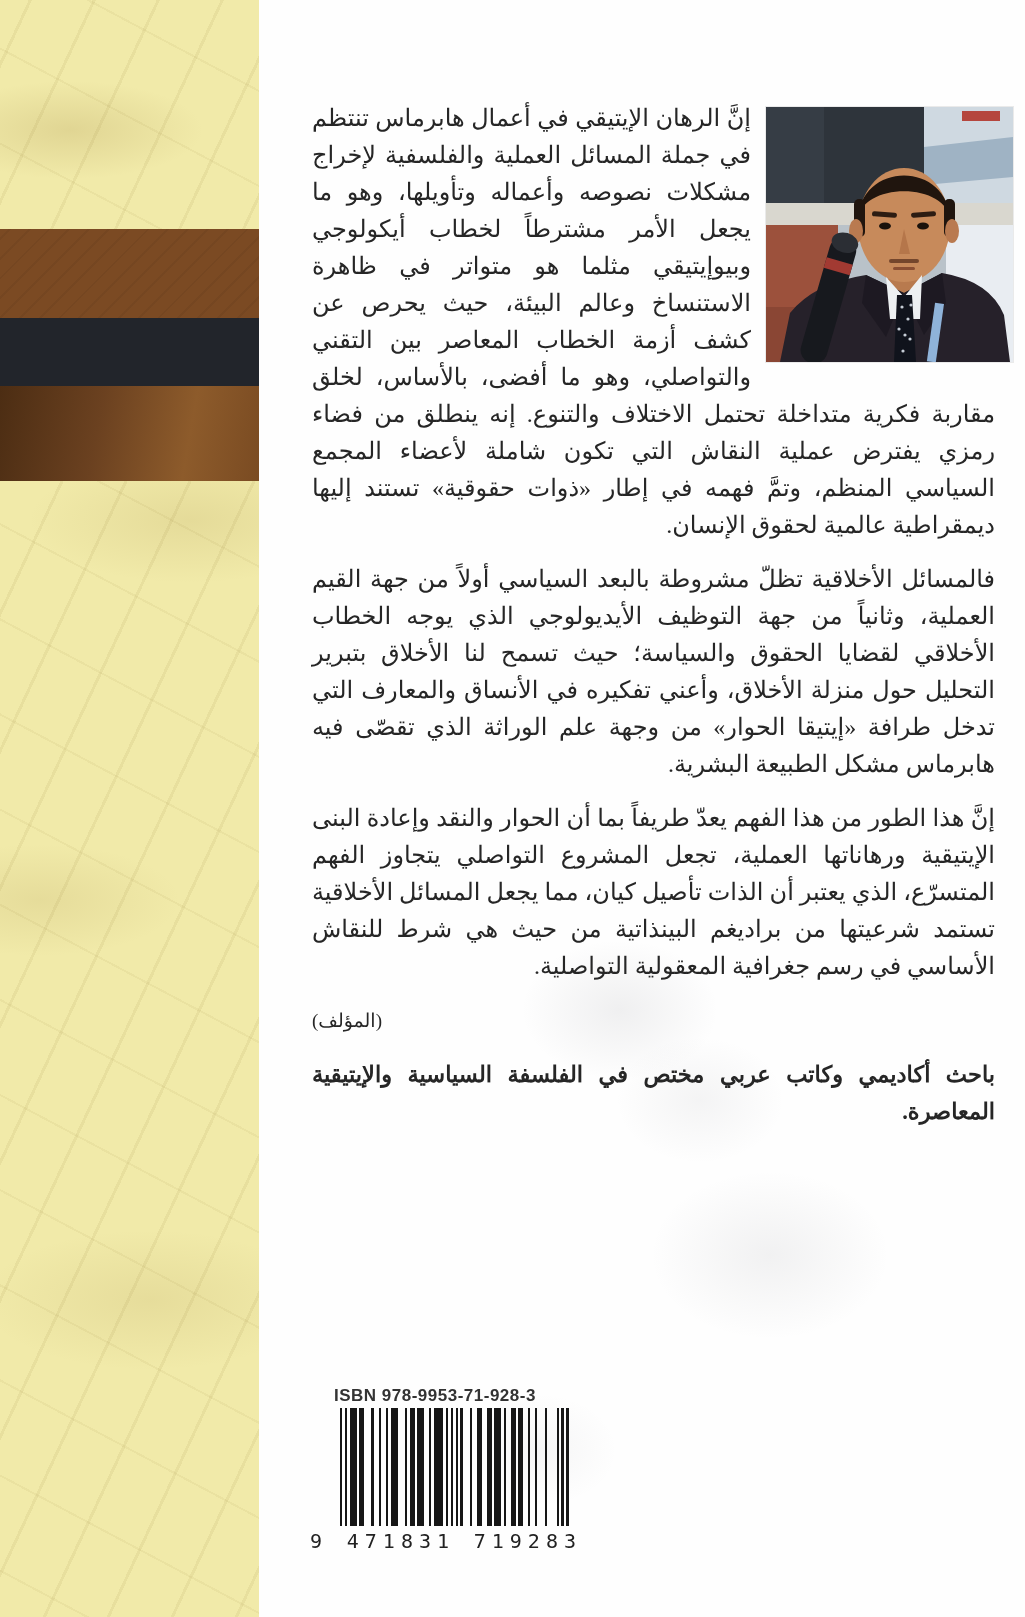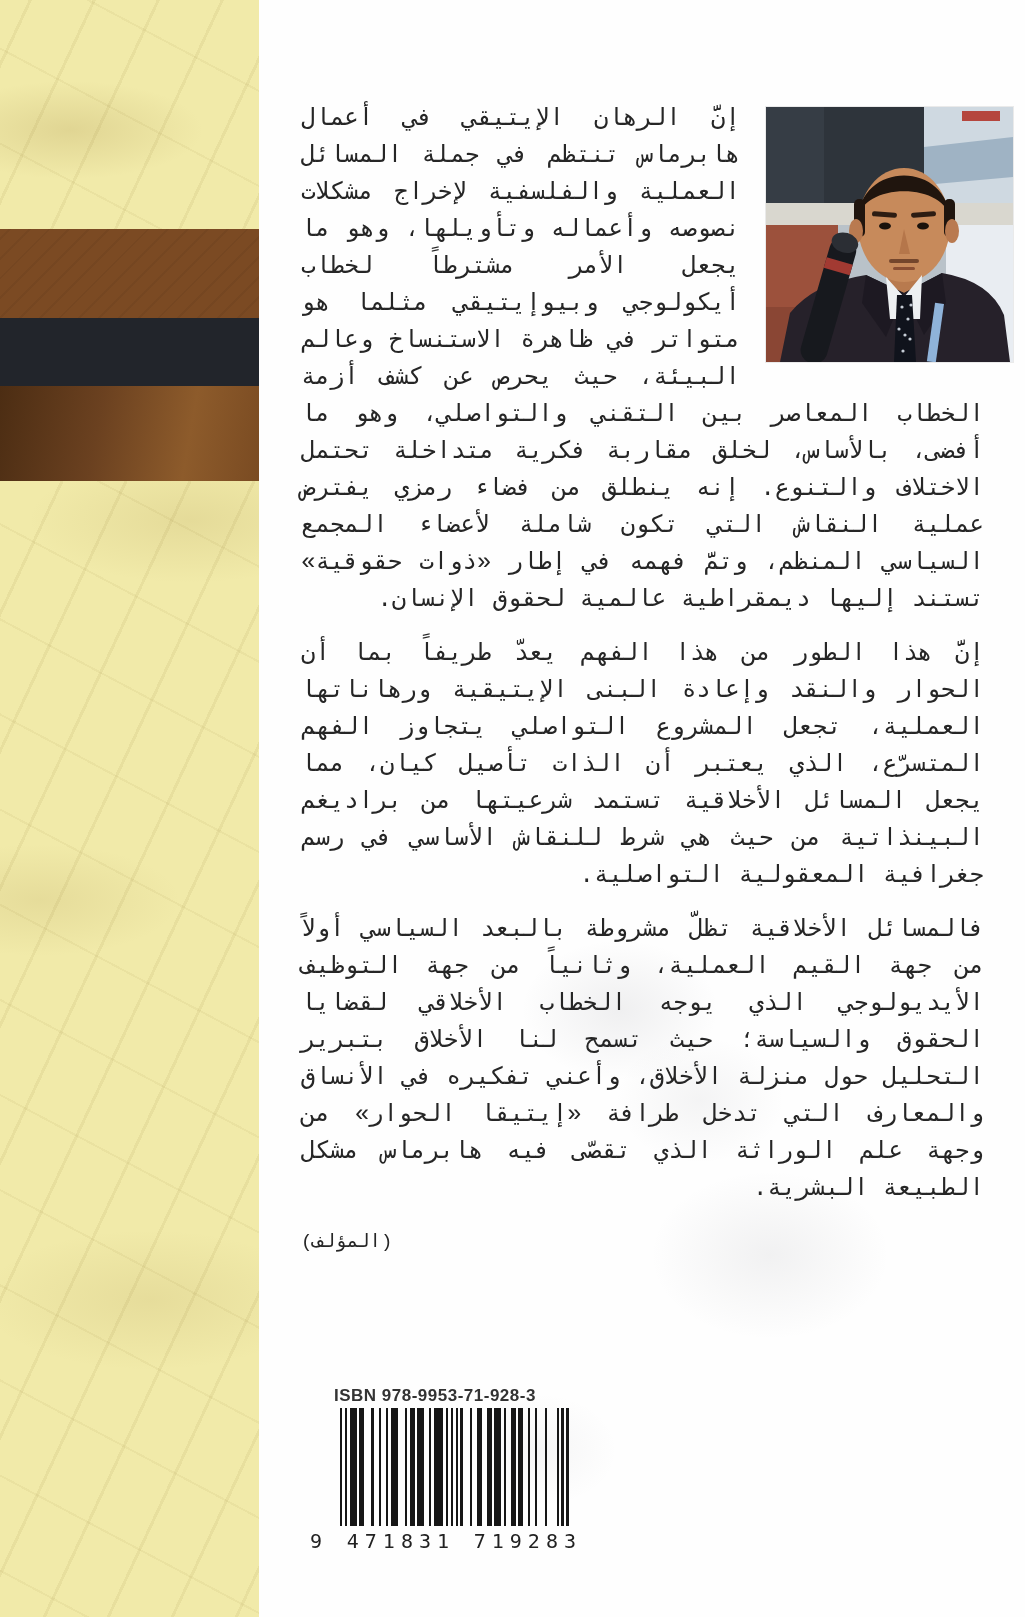--- a/index.html
+++ b/index.html
@@ -33,24 +33,24 @@
       repeating-linear-gradient(135deg, transparent 0 6px, rgba(0,0,0,.05) 6px 8px, transparent 8px 14px),
       #7b4a23;
   }
   .stripe-dark{top:318px; height:68px; background:#22252b;}
   .stripe-brown-bottom{
     top:386px; height:95px;
     background:linear-gradient(100deg,#4c2d13 0%, #6b4120 38%, #8d5b2b 72%, #7a4b22 100%);
   }
   
   .content{
-    position:absolute; left:301px; top:100px; width:683px;
+    position:absolute; left:312px; top:100px; width:683px;
     direction:rtl; text-align:justify;
     color:#262626; font-size:24px; line-height:37px;
-    font-family:Liberation Mono, monospace;
+    font-family:Liberation Serif, serif;
   }
   .content p{margin:0 0 17px 0;}
   .photo-spacer{float:right; width:228px; height:272px; margin-left:16px;}
   .author-label{text-align:left; margin:26px 0 14px 0; font-size:19px;}
   .author-name{font-weight:700; font-size:25px; margin:0 0 6px 0; text-align:right;}
   .bio{font-weight:700; font-size:22.5px; line-height:37px; margin:0 0 6px 0;}
   
   .photo{
     position:absolute; left:766px; top:107px; width:247px; height:255px;
     box-shadow:0 0 0 1px rgba(0,0,0,.08);
@@ -124,23 +124,24 @@
     <rect x="165" y="196" width="9" height="59" fill="#8fb3d9" transform="rotate(8 169 225)"></rect>
     <g transform="rotate(16 60 200)">
       <rect x="47" y="128" width="27" height="130" rx="13" fill="#17191e"></rect>
       <ellipse cx="60.5" cy="133" rx="13.5" ry="10" fill="#2b2e34"></ellipse>
       <rect x="47" y="152" width="27" height="11" fill="#a23a32"></rect>
     </g>
   </svg>
 
   <div class="content">
     <p><span class="photo-spacer"></span><span>إنَّ الرهان الإيتيقي في أعمال هابرماس تنتظم في جملة المسائل العملية والفلسفية لإخراج مشكلات نصوصه وأعماله وتأويلها، وهو ما يجعل الأمر مشترطاً لخطاب أيكولوجي وبيوإيتيقي مثلما هو متواتر في ظاهرة الاستنساخ وعالم البيئة، حيث يحرص عن كشف أزمة الخطاب المعاصر بين التقني والتواصلي، وهو ما أفضى، بالأساس، لخلق مقاربة فكرية متداخلة تحتمل الاختلاف والتنوع. إنه ينطلق من فضاء رمزي يفترض عملية النقاش التي تكون شاملة لأعضاء المجمع السياسي المنظم، وتمَّ فهمه في إطار «ذوات حقوقية» تستند إليها ديمقراطية عالمية لحقوق الإنسان.</span></p>
+    <p>فالمسائل الأخلاقية تظلّ مشروطة بالبعد السياسي أولاً من جهة القيم العملية، وثانياً من جهة التوظيف الأيديولوجي الذي يوجه الخطاب الأخلاقي لقضايا الحقوق والسياسة؛ حيث تسمح لنا الأخلاق بتبرير التحليل حول منزلة الأخلاق، وأعني تفكيره في الأنساق والمعارف التي تدخل طرافة «إيتيقا الحوار» من وجهة علم الوراثة الذي تقصّى فيه هابرماس مشكل الطبيعة البشرية.</p>
     <p>إنَّ هذا الطور من هذا الفهم يعدّ طريفاً بما أن الحوار والنقد وإعادة البنى الإيتيقية ورهاناتها العملية، تجعل المشروع التواصلي يتجاوز الفهم المتسرّع، الذي يعتبر أن الذات تأصيل كيان، مما يجعل المسائل الأخلاقية تستمد شرعيتها من براديغم البينذاتية من حيث هي شرط للنقاش الأساسي في رسم جغرافية المعقولية التواصلية.</p>
-    <p>فالمسائل الأخلاقية تظلّ مشروطة بالبعد السياسي أولاً من جهة القيم العملية، وثانياً من جهة التوظيف الأيديولوجي الذي يوجه الخطاب الأخلاقي لقضايا الحقوق والسياسة؛ حيث تسمح لنا الأخلاق بتبرير التحليل حول منزلة الأخلاق، وأعني تفكيره في الأنساق والمعارف التي تدخل طرافة «إيتيقا الحوار» من وجهة علم الوراثة الذي تقصّى فيه هابرماس مشكل الطبيعة البشرية.</p>
     <p class="author-label">(المؤلف)</p>
+    <p class="bio">باحث أكاديمي وكاتب عربي مختص في الفلسفة السياسية والإيتيقية المعاصرة.</p>
   </div>
 
   <div class="isbn-block">
     <div class="isbn-label">ISBN 978-9953-71-928-3</div>
     <div class="bars">
         <div class="bar on"></div>
         <div class="bar"></div>
         <div class="bar on"></div>
         <div class="bar"></div>
         <div class="bar on"></div>

